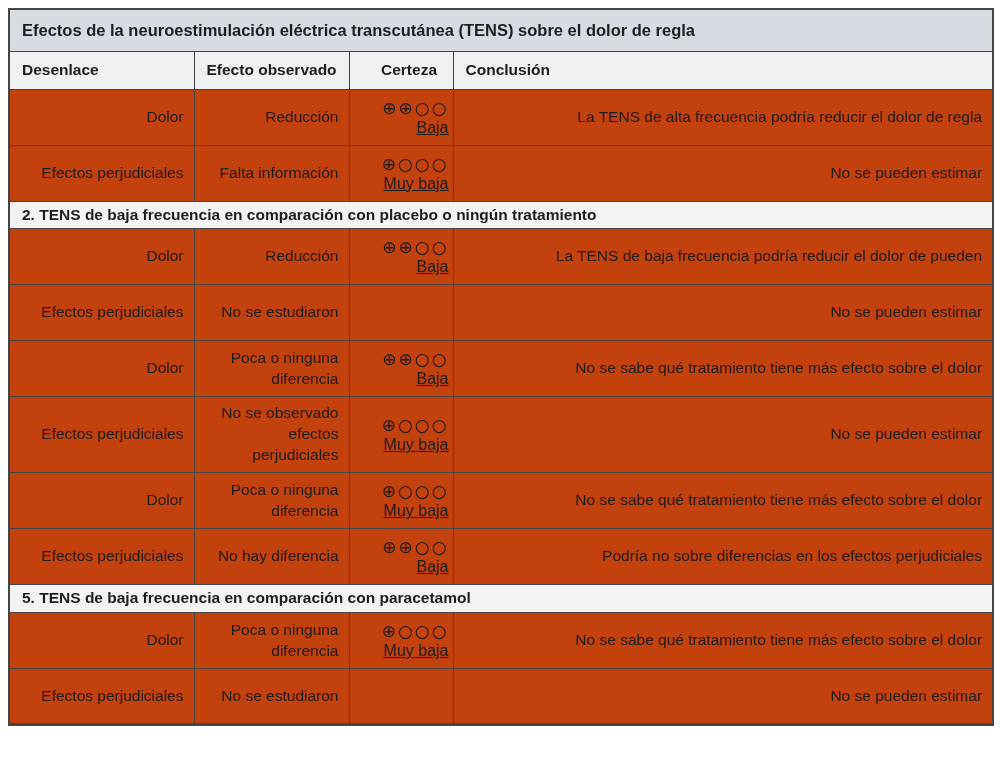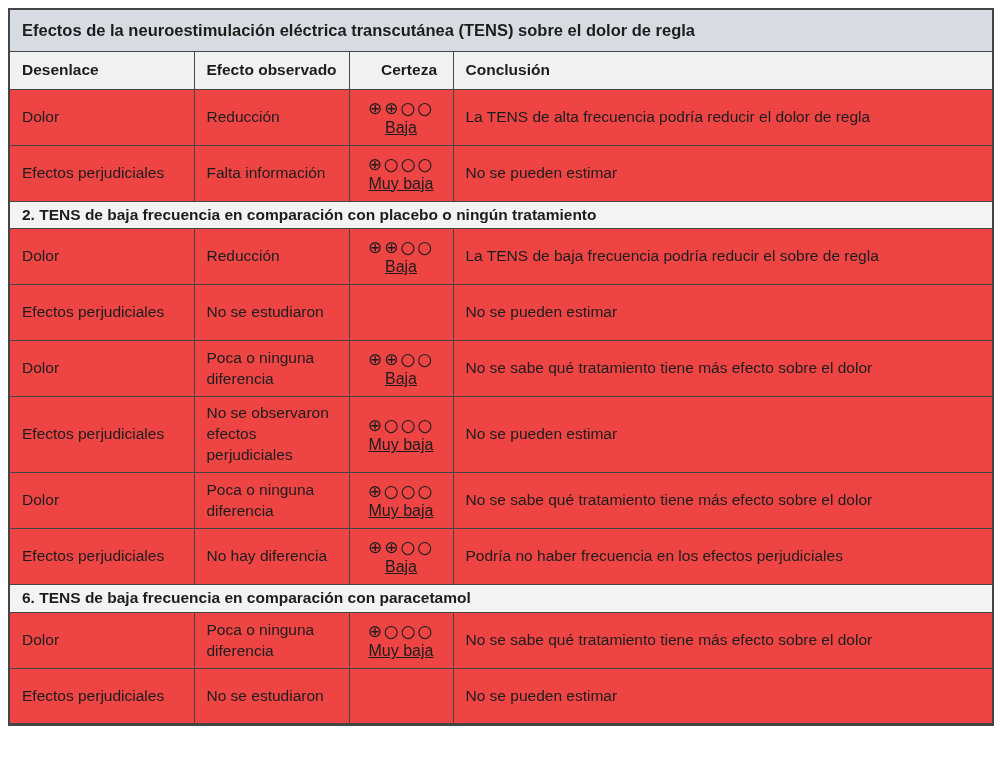--- a/index.html
+++ b/index.html
@@ -55,21 +55,21 @@
     height: 38px;
   }
   tr.header-row th.center { text-align: center; padding-left: 20px; padding-right: 4px; }
   tr.section-row td {
     background: var(--band-bg);
     font-weight: bold;
     height: 26px;
     padding-top: 3px;
     padding-bottom: 3px;
   }
-  tr.data-row td { height: 56px; background: #ef4444; }
+  tr.data-row td { height: 56px; background: #c2410c; text-align: right; }
   td.certeza {
     text-align: center;
     padding-left: 4px;
     padding-right: 4px;
   }
   .certeza-symbols {
     font-family: "DejaVu Sans", sans-serif;
     font-size: 17px;
     line-height: 20px;
     letter-spacing: 2px;
@@ -127,21 +127,21 @@
       <tr class="section-row">
         <td colspan="4">2. TENS de baja frecuencia en comparación con placebo o ningún tratamiento</td>
       </tr>
       <tr class="data-row">
         <td>Dolor</td>
         <td>Reducción</td>
         <td class="certeza">
           <div class="certeza-symbols">⊕⊕○○</div>
           <div class="certeza-label">Baja</div>
         </td>
-        <td>La TENS de baja frecuencia podría reducir el sobre de regla</td>
+        <td>La TENS de baja frecuencia podría reducir el dolor de pueden</td>
       </tr>
       <tr class="data-row">
         <td>Efectos perjudiciales</td>
         <td>No se estudiaron</td>
         <td class="certeza">
           <div class="certeza-symbols"></div>
           <div class="certeza-label"></div>
         </td>
         <td>No se pueden estimar</td>
       </tr>
@@ -150,21 +150,21 @@
         <td>Dolor</td>
         <td>Poca o ninguna diferencia</td>
         <td class="certeza">
           <div class="certeza-symbols">⊕⊕○○</div>
           <div class="certeza-label">Baja</div>
         </td>
         <td>No se sabe qué tratamiento tiene más efecto sobre el dolor</td>
       </tr>
       <tr class="data-row">
         <td>Efectos perjudiciales</td>
-        <td>No se observaron efectos perjudiciales</td>
+        <td>No se observado efectos perjudiciales</td>
         <td class="certeza">
           <div class="certeza-symbols">⊕○○○</div>
           <div class="certeza-label">Muy baja</div>
         </td>
         <td>No se pueden estimar</td>
       </tr>
 
       <tr class="data-row">
         <td>Dolor</td>
         <td>Poca o ninguna diferencia</td>
@@ -174,25 +174,25 @@
         </td>
         <td>No se sabe qué tratamiento tiene más efecto sobre el dolor</td>
       </tr>
       <tr class="data-row">
         <td>Efectos perjudiciales</td>
         <td>No hay diferencia</td>
         <td class="certeza">
           <div class="certeza-symbols">⊕⊕○○</div>
           <div class="certeza-label">Baja</div>
         </td>
-        <td>Podría no haber frecuencia en los efectos perjudiciales</td>
+        <td>Podría no sobre diferencias en los efectos perjudiciales</td>
       </tr>
 
       <tr class="section-row">
-        <td colspan="4">6. TENS de baja frecuencia en comparación con paracetamol</td>
+        <td colspan="4">5. TENS de baja frecuencia en comparación con paracetamol</td>
       </tr>
       <tr class="data-row">
         <td>Dolor</td>
         <td>Poca o ninguna diferencia</td>
         <td class="certeza">
           <div class="certeza-symbols">⊕○○○</div>
           <div class="certeza-label">Muy baja</div>
         </td>
         <td>No se sabe qué tratamiento tiene más efecto sobre el dolor</td>
       </tr>

